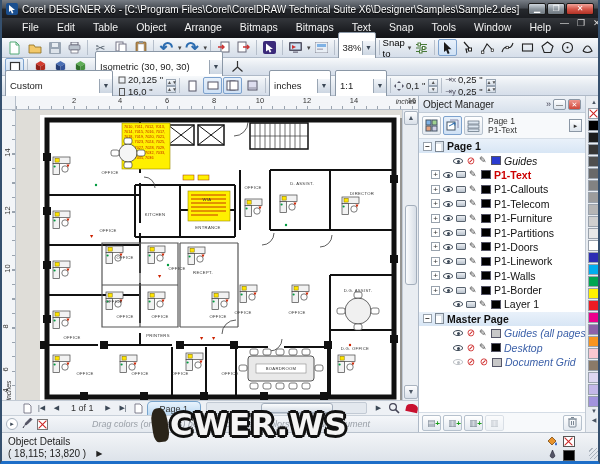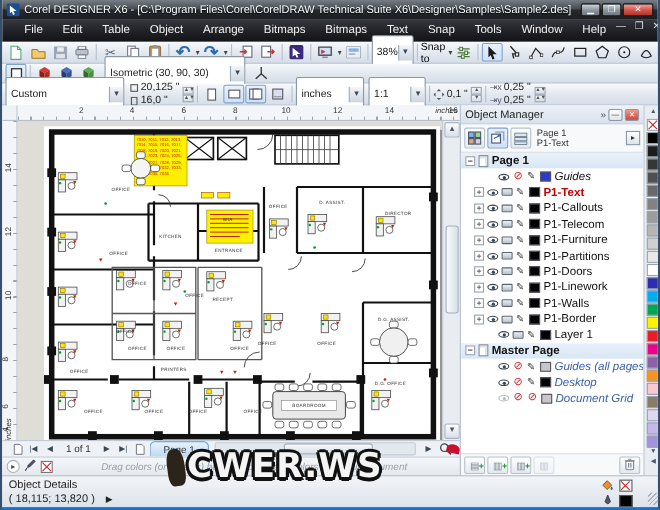--- a/index.html
+++ b/index.html
@@ -38,21 +38,21 @@
   .hruler .num{position:absolute;top:0;font-size:7.5px;color:#333;transform:translateX(-50%)}
   .vruler{position:absolute;left:0;top:14px;width:14px;height:290px;background:#f3f5f8;border-right:1px solid #b6bfca;background-image:repeating-linear-gradient(180deg,#9aa3ae 0 1px,transparent 1px 14.5px);background-size:4px 100%;background-position:10px 0;background-repeat:no-repeat}
   .vruler .num{position:absolute;left:1px;font-size:7.5px;color:#333;transform:rotate(-90deg)}
   .runit{position:absolute;font-size:7px;color:#333;font-style:italic}
   .canvas{position:absolute;left:14px;top:14px;width:386px;height:290px;background:#dfddd8;overflow:hidden}
   .page{position:absolute;left:24px;top:5px;width:360px;height:288px;background:#fff;box-shadow:3px 3px 0 rgba(60,60,60,.45)}
   
   .vscroll{position:absolute;left:400px;top:14px;width:16px;height:290px;background:#e9edf2;border-left:1px solid #c2cad4}
   .sbtn{position:absolute;left:1px;width:14px;height:14px;background:linear-gradient(#fdfdfe,#d9e0e9);border:1px solid #aab4c0;border-radius:2px;font-size:7px;color:#4a5563;text-align:center;line-height:12px}
   .vthumb{position:absolute;left:2px;top:95px;width:12px;height:80px;background:linear-gradient(90deg,#fbfcfd,#d7dee7);border:1px solid #a3aebc;border-radius:3px}
-  .navrow{position:absolute;left:0;top:304px;width:416px;height:15px;background:#eef1f5;border-top:1px solid #c2cad4;display:flex;align-items:center;font-size:9px;color:#333;gap:2px;padding:0 7px}
+  .navrow{position:absolute;left:0;top:304px;width:416px;height:15px;background:#eef1f5;border-top:1px solid #c2cad4;display:flex;align-items:center;font-size:9px;color:#333;gap:2px;padding:0 18px}
   .nbtn{width:13px;height:12px;display:flex;align-items:center;justify-content:center;font-size:7px;color:#3c4856}
   .pagetab{height:14px;padding:0 12px;background:linear-gradient(#e8f3fd,#bcd9f2);border:1px solid #77a4cd;border-bottom:none;border-radius:5px 5px 0 0;font-size:9px;display:flex;align-items:center}
   .hscroll{position:relative;flex:1;height:12px;background:#e3e8ee;border:1px solid #c2cad4;border-radius:2px;margin:0 3px}
   .hthumb{position:absolute;left:34%;top:0;width:45%;height:10px;background:linear-gradient(#fbfcfd,#d7dee7);border:1px solid #a3aebc;border-radius:3px}
   .docpal{position:absolute;left:0;top:319px;width:416px;height:17px;background:linear-gradient(#f4f6f9,#e4e9ef);border-top:1px solid #c9d1da;display:flex;align-items:center;gap:4px;padding:0 4px;font-size:9px}
   .hint{color:#9aa0a8;font-style:italic;margin-left:40px;white-space:nowrap}
   .xswatch{width:11px;height:11px;border:1px solid #777;background:#fff;position:relative}
   .xswatch::before,.xswatch::after{content:'';position:absolute;left:-1px;top:4px;width:11px;height:1px;background:#c22}
   .xswatch::before{transform:rotate(45deg)}.xswatch::after{transform:rotate(-45deg)}
   

